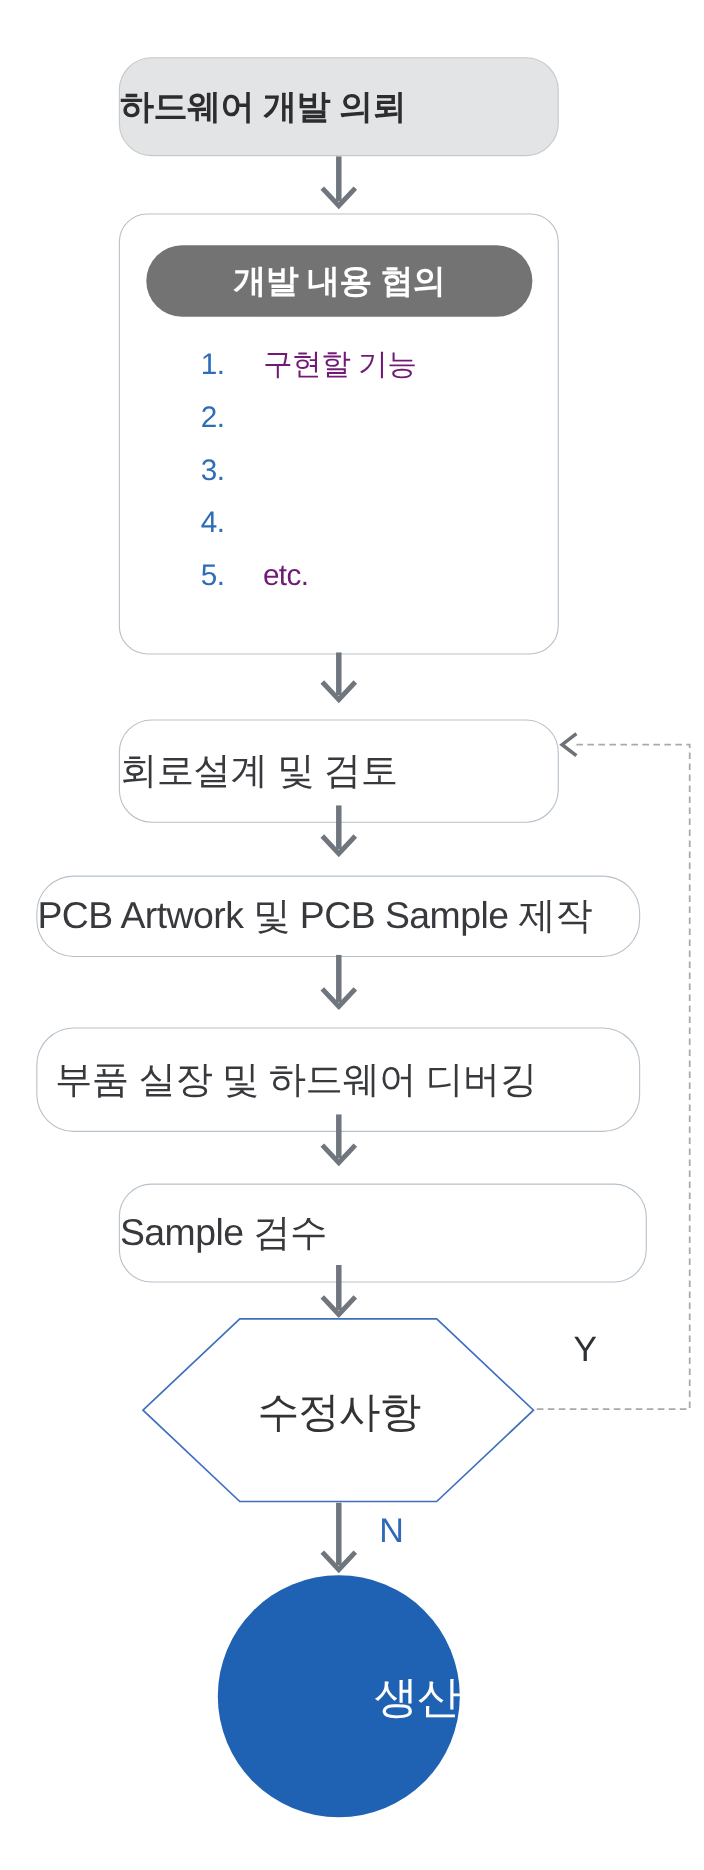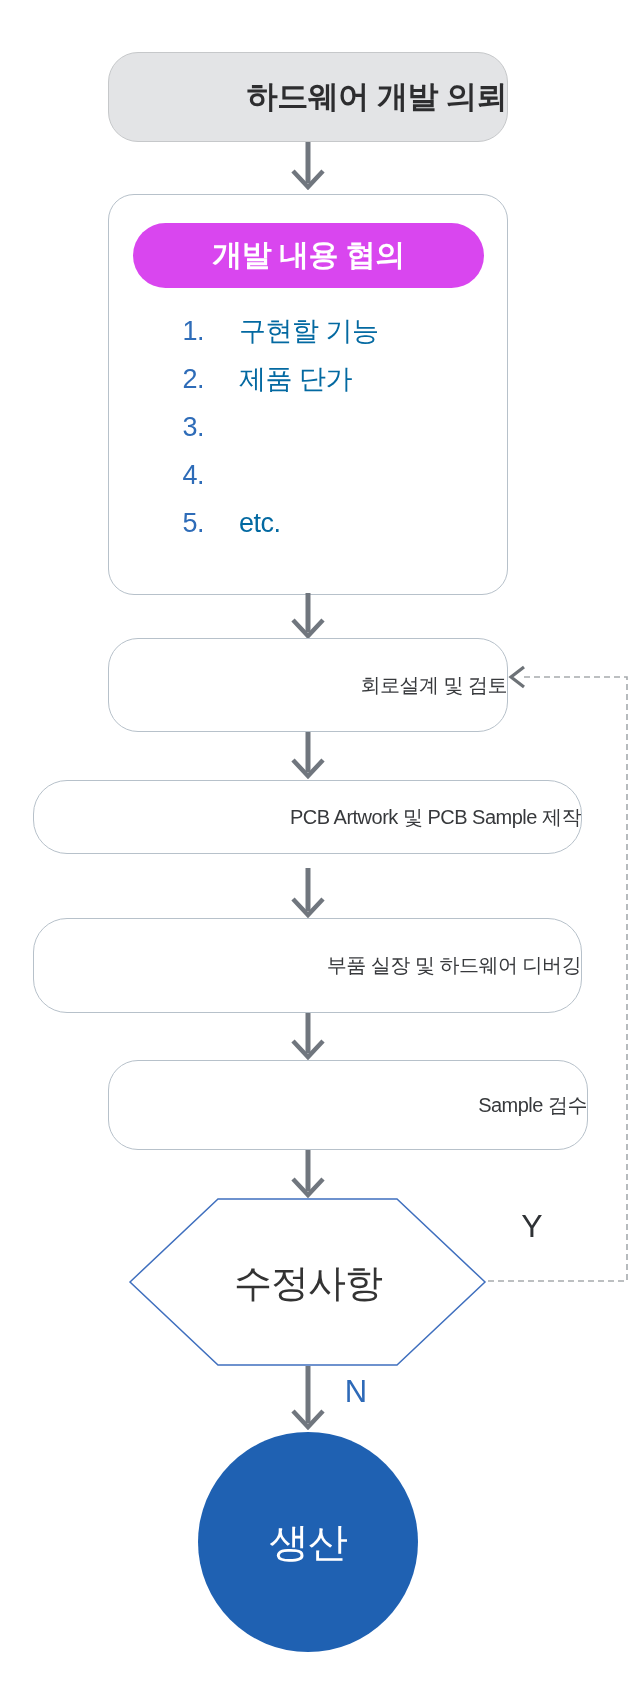--- a/index.html
+++ b/index.html
@@ -2,86 +2,85 @@
 <html><head>
 <meta charset="utf-8">
 <style>
   html,body{margin:0;padding:0;background:#ffffff;}
   .canvas{
     position:relative;width:640px;height:1700px;background:#ffffff;
     font-family:"Liberation Sans",sans-serif;overflow:hidden;
   }
   .node{
     position:absolute;box-sizing:border-box;display:flex;
-    align-items:center;justify-content:flex-end;text-align:center;
+    align-items:center;justify-content:flex-start;text-align:center;
   }
   .rounded{
     background:#ffffff;border:1px solid #b7c1ca;border-radius:30px;
-    color:#37393c;font-size:20px;font-weight:500;letter-spacing:-0.5px;
+    color:#37393c;font-size:34px;font-weight:500;letter-spacing:-0.5px;margin-top:16px;
   }
   .start{
     background:#e3e4e6;border:1px solid #c6c8ca;border-radius:30px;
     color:#2d2d2f;font-size:31px;font-weight:600;letter-spacing:-0.5px;
   }
   .bigbox{
     background:#ffffff;border:1px solid #b7c1ca;border-radius:26px;
   }
   .wide{border-radius:34px;}
   .pill{
     position:absolute;left:24px;top:28px;width:351px;height:65px;
     border-radius:33px;display:flex;align-items:center;justify-content:center;
     color:#ffffff;font-size:30px;font-weight:600;letter-spacing:-0.5px;
   }
   .list{position:absolute;left:0;top:112px;width:100%;}
   .list-row{position:absolute;left:0;width:100%;height:48px;line-height:48px;font-size:27px;letter-spacing:-0.5px;}
   .list-num{position:absolute;left:50px;width:45px;text-align:right;color:#2e6cb8;}
-  .list-text{position:absolute;left:130px;color:#0369a1;}
+  .list-text{position:absolute;left:130px;color:#701a75;}
   .arrow{position:absolute;left:286px;width:44px;}
   .hexwrap{position:absolute;left:125px;top:1194px;width:366px;height:178px;}
   .hexlabel{
     position:absolute;left:125px;top:1194px;width:366px;height:178px;
     display:flex;align-items:center;justify-content:center;
     color:#333333;font-size:38px;font-weight:500;letter-spacing:-1px;font-family:Liberation Serif, serif;
   }
   .branch{position:absolute;font-weight:400;}
   .label-y{left:512px;top:1208px;width:40px;text-align:center;color:#2f3235;font-size:32px;}
   .label-n{left:336px;top:1374px;width:40px;text-align:center;color:#2e6ab8;font-size:31px;font-weight:500;}
   .circle{
     position:absolute;left:198px;top:1432px;width:220px;height:220px;border-radius:50%;
-    display:flex;align-items:center;justify-content:center;
+    display:flex;align-items:center;justify-content:flex-end;
     color:#ffffff;font-size:40px;font-weight:500;letter-spacing:-1px;
   }
   .overlay{position:absolute;left:0;top:0;pointer-events:none;}
 </style>
 </head>
 <body>
 
 <div class="canvas">
 
   <div class="node start" style="left:108px;top:52px;width:400px;height:90px;">
     <span>하드웨어 개발 의뢰</span>
   </div>
 
   <svg class="arrow" style="top:142px;" width="44" height="48" viewBox="0 0 44 48">
     <line x1="22" y1="0" x2="22" y2="41" stroke="#70767e" stroke-width="5"></line>
     <polyline points="7,29 22,45 37,29" fill="none" stroke="#70767e" stroke-width="4.5"></polyline>
   </svg>
 
   <div class="node bigbox" style="left:108px;top:194px;width:400px;height:401px;">
-    <div class="pill" style="background:#d946ef;">
+    <div class="pill" style="background:#737373;">
       <span>개발 내용 협의</span>
     </div>
     <div class="list">
       <div class="list-row" style="top:0px;">
         <span class="list-num">1.</span>
         <span class="list-text">구현할 기능</span>
       </div>
       <div class="list-row" style="top:48px;">
         <span class="list-num">2.</span>
-        <span class="list-text">제품 단가</span>
       </div>
       <div class="list-row" style="top:96px;">
         <span class="list-num">3.</span>
       </div>
       <div class="list-row" style="top:144px;">
         <span class="list-num">4.</span>
       </div>
       <div class="list-row" style="top:192px;">
         <span class="list-num">5.</span>
         <span class="list-text">etc.</span>
@@ -105,21 +104,21 @@
 
   <div class="node rounded wide" style="left:33px;top:780px;width:549px;height:74px;">
     <span>PCB Artwork 및 PCB Sample 제작</span>
   </div>
 
   <svg class="arrow" style="top:868px;" width="44" height="50" viewBox="0 0 44 50">
     <line x1="22" y1="0" x2="22" y2="43" stroke="#70767e" stroke-width="5"></line>
     <polyline points="7,31 22,47 37,31" fill="none" stroke="#70767e" stroke-width="4.5"></polyline>
   </svg>
 
-  <div class="node rounded wide" style="left:33px;top:918px;width:549px;height:95px;">
+  <div class="node rounded wide" style="left:33px;top:918px;width:549px;height:95px;padding-left:16px;">
     <span>부품 실장 및 하드웨어 디버깅</span>
   </div>
 
   <svg class="arrow" style="top:1013px;" width="44" height="47" viewBox="0 0 44 47">
     <line x1="22" y1="0" x2="22" y2="40" stroke="#70767e" stroke-width="5"></line>
     <polyline points="7,28 22,44 37,28" fill="none" stroke="#70767e" stroke-width="4.5"></polyline>
   </svg>
 
   <div class="node rounded" style="left:108px;top:1060px;width:480px;height:90px;">
     <span>Sample 검수</span>

